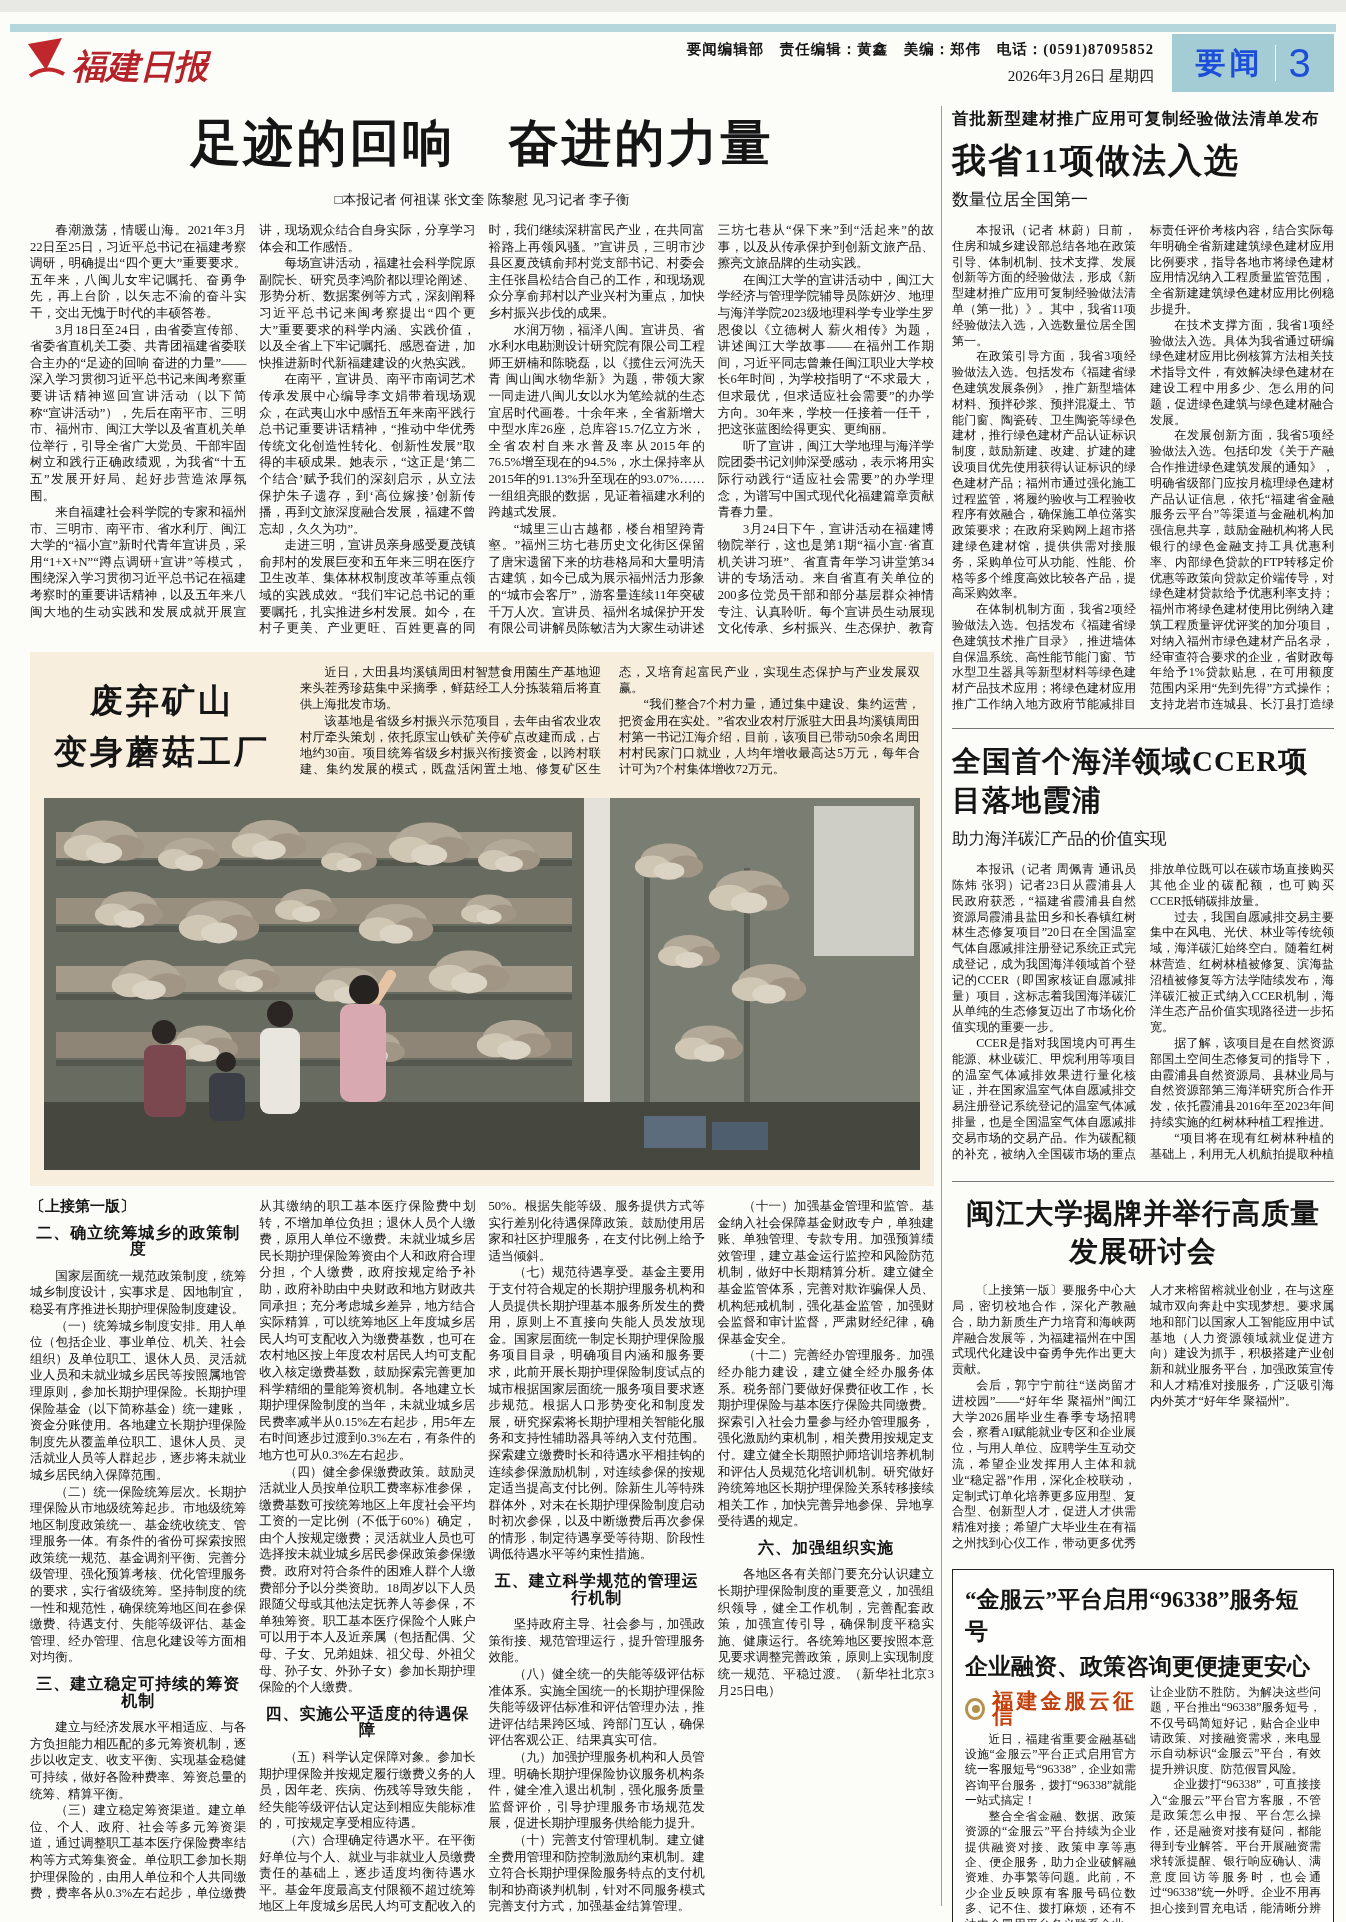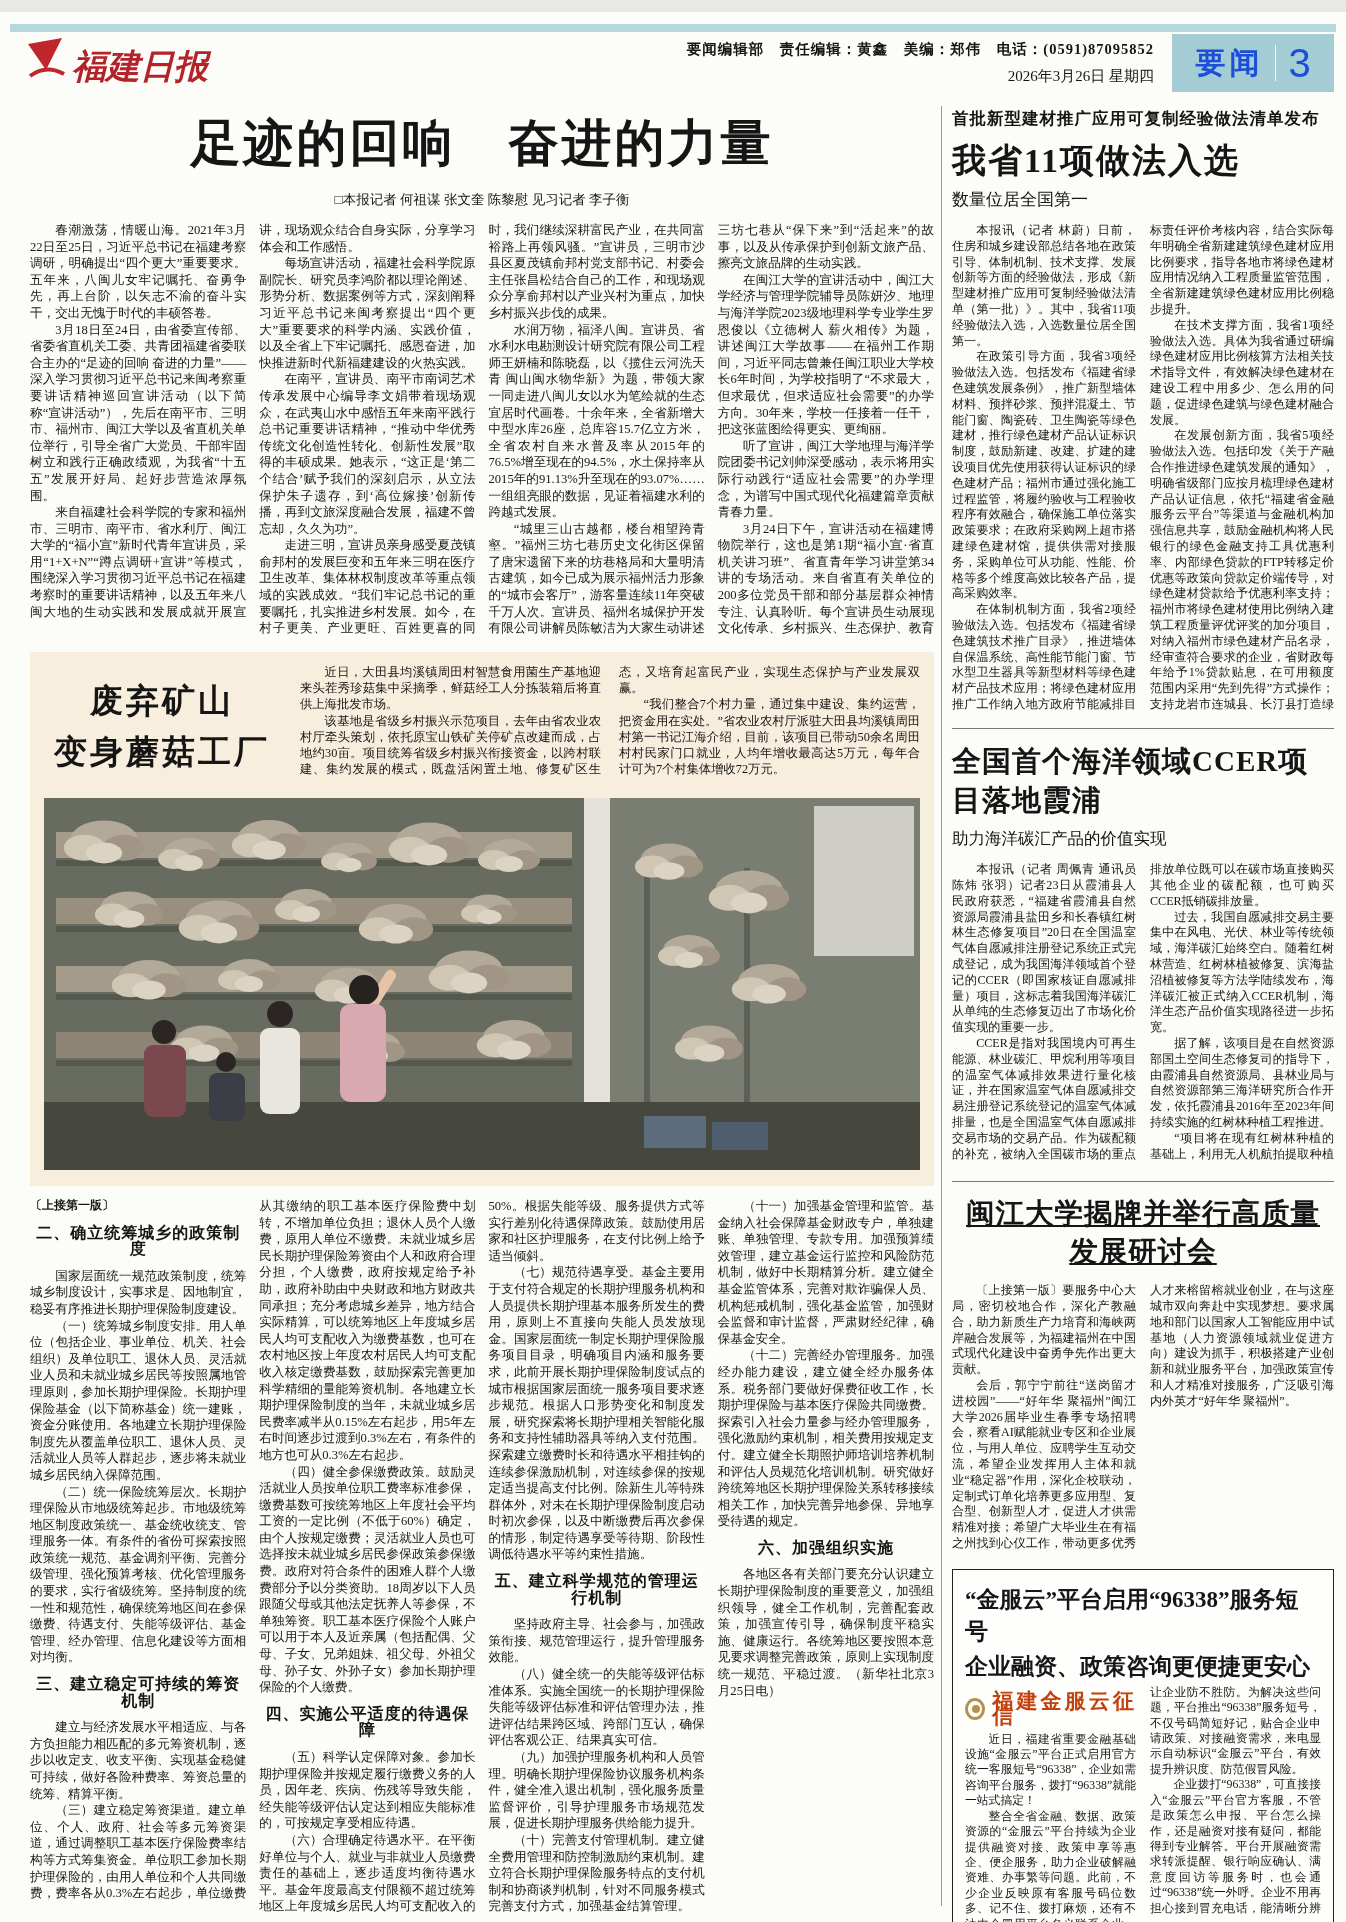--- a/index.html
+++ b/index.html
@@ -23,21 +23,21 @@
   .left-region{position:absolute;left:30px;top:94px;width:904px;}
   .right-region{position:absolute;left:952px;top:94px;width:382px;}
   
   .lead-hl{margin:4px 0 0;text-align:center;font-size:50px;font-weight:900;letter-spacing:3px;
            font-family:"Liberation Sans","DejaVu Sans",sans-serif;}
   .byline{text-align:center;font-size:13.5px;margin-top:14px;}
   .cols{column-fill:auto;overflow:hidden;text-align:justify;}
   .lead-body{margin-top:13px;height:418px;column-count:4;column-gap:13px;
              font-size:12.6px;line-height:16.6px;}
   .para{margin:0;text-indent:2em;}
-  .marker{margin:0 0 2px;font-weight:700;text-indent:0;font-size:12px;font-family:Liberation Mono, monospace;}
+  .marker{margin:0 0 2px;font-weight:700;text-indent:0;font-size:15px;}
   
   .feature-box{margin-top:12px;background:#f8eedd;padding:12px 14px;height:534px;box-sizing:border-box;}
   .feature-top{display:flex;gap:20px;height:126px;}
   .feature-title{width:236px;display:flex;flex-direction:column;justify-content:center;align-items:center;
                  font-size:33px;font-weight:700;letter-spacing:3px;line-height:1.55;}
   .feature-caption{flex:1;column-count:2;column-gap:18px;height:126px;
                    font-size:12.3px;line-height:16.2px;}
   .photo{display:block;margin-top:8px;width:876px;height:372px;background:#75796d;}
   
   .policy-body{margin-top:12px;height:718px;column-count:4;column-gap:13px;
@@ -47,21 +47,21 @@
   .kicker{font-size:16.5px;font-weight:700;letter-spacing:1px;margin:2px 0 0;}
   .r-hl1{margin:8px 0 4px;font-size:34px;font-weight:900;letter-spacing:2px;}
   .r-sub{font-size:17px;margin:0 0 12px;}
   .r-body{column-count:2;column-gap:14px;font-size:12.1px;line-height:15.8px;}
   .b1{height:492px;}
   .r-hr{border:none;border-top:1px solid #777;margin:13px 0;}
   .ccer-hl{margin:2px 0 0;font-size:29px;font-weight:800;line-height:1.35;letter-spacing:1px;}
   .ccer-sub{font-size:16.5px;margin:8px 0 12px;}
   .b2{height:306px;}
   .mj-hl{margin:6px 0 0;font-size:28.5px;font-weight:900;text-align:center;letter-spacing:1px;
-         font-family:"Liberation Sans","DejaVu Sans",sans-serif;text-decoration:underline;}
+         font-family:"Liberation Sans","DejaVu Sans",sans-serif;}
   .b3{height:272px;margin-top:12px;}
   .service-box{margin-top:14px;border:1.5px solid #222;padding:12px;height:368px;box-sizing:border-box;background:#fefefc;}
   .sv-hl{margin:2px 0;font-size:23px;font-weight:900;line-height:1.4;}
   .jfy-logo{display:flex;align-items:center;gap:7px;color:#c2410c;font-size:21px;font-weight:800;
             margin:9px 0 7px;letter-spacing:2px;}
   .coin{display:inline-block;width:22px;height:22px;border:3px solid #b5914e;border-radius:50%;
         box-sizing:border-box;position:relative;}
   .coin::after{content:"";position:absolute;left:4px;top:4px;width:8px;height:8px;background:#b5914e;border-radius:50%;}
   .b4{height:248px;font-size:11.8px;line-height:15.4px;}
 </style>

